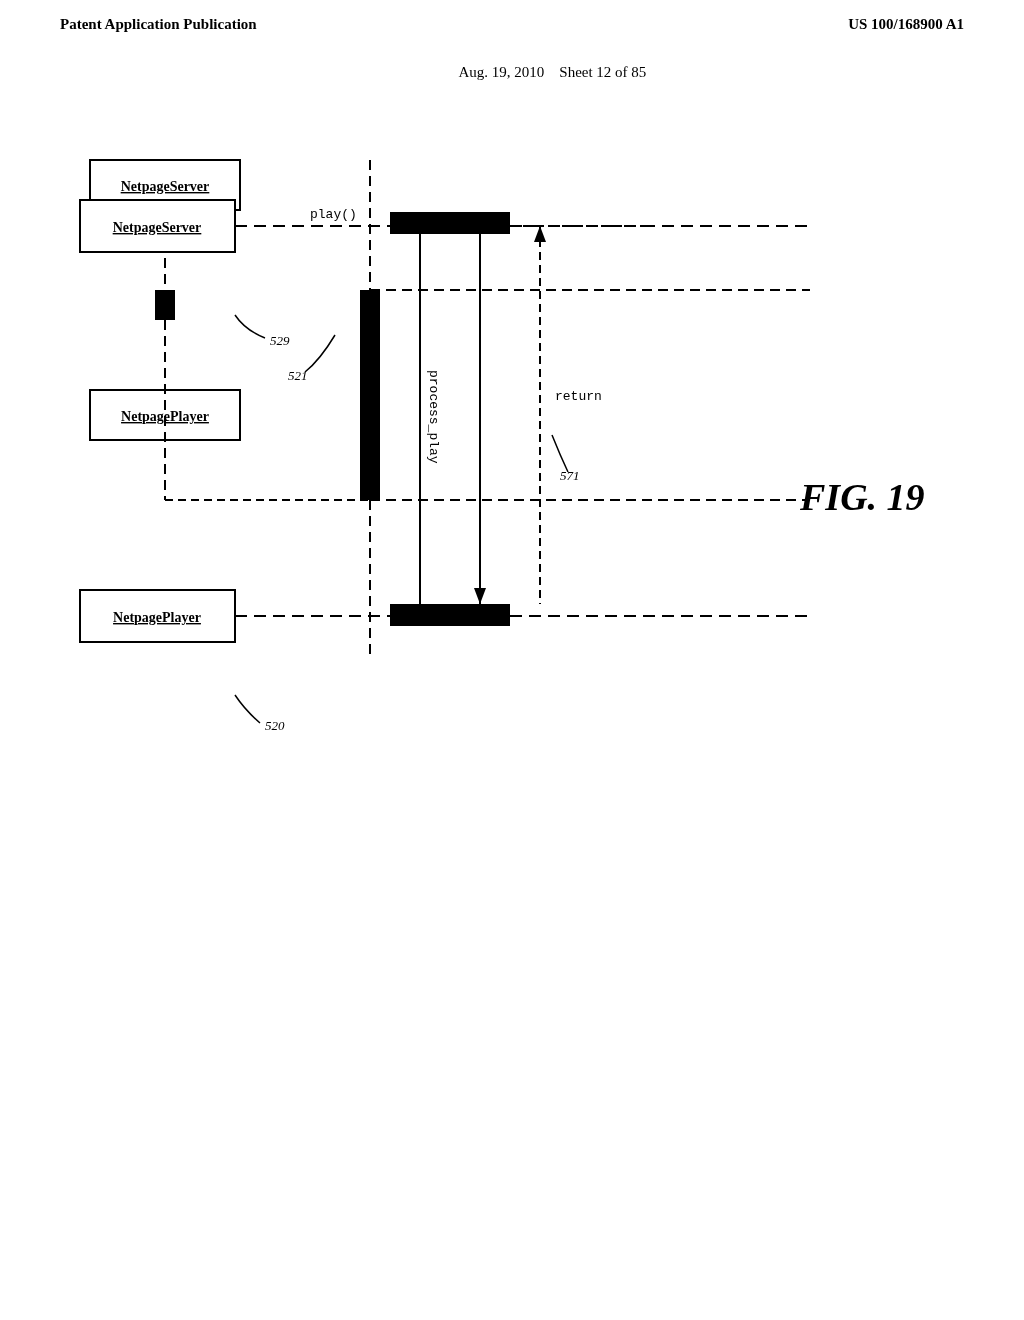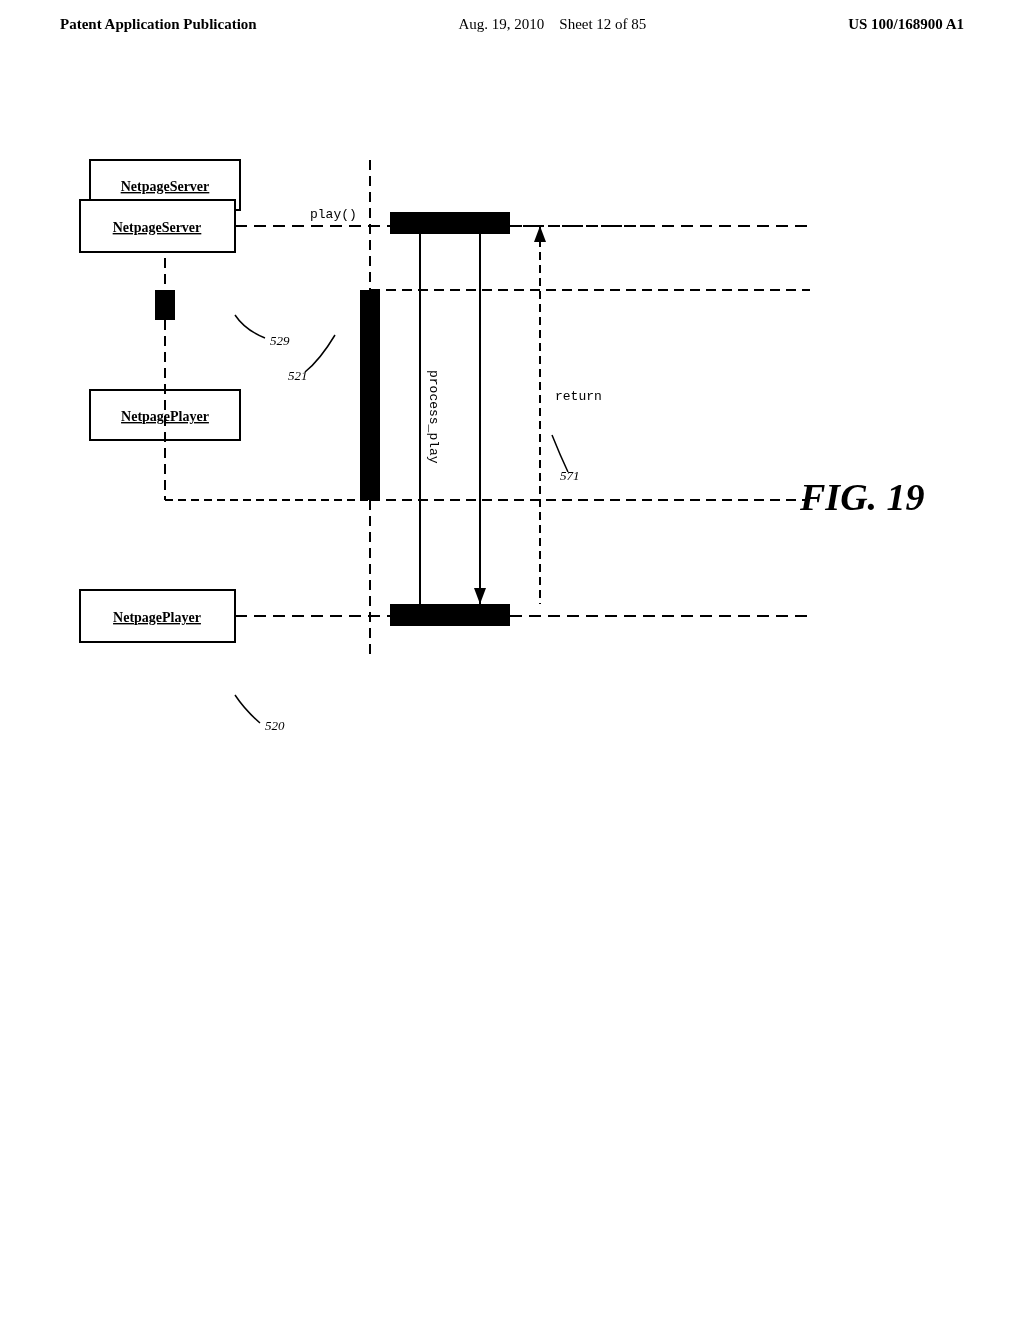--- a/index.html
+++ b/index.html
@@ -13,21 +13,21 @@
     }
 
     
     .header {
       display: flex;
       justify-content: space-between;
       padding: 16px 60px 10px 60px;
       font-size: 15px;
     }
     .header-left { font-weight: bold; }
-    .header-middle { text-align: right; }
+    .header-middle { text-align: right; margin-top: 48px; }
     .header-right { font-weight: bold; }
 
     
     .diagram-container {
       position: absolute;
       top: 160px;
       left: 60px;
       width: 900px;
       height: 900px;
     }

